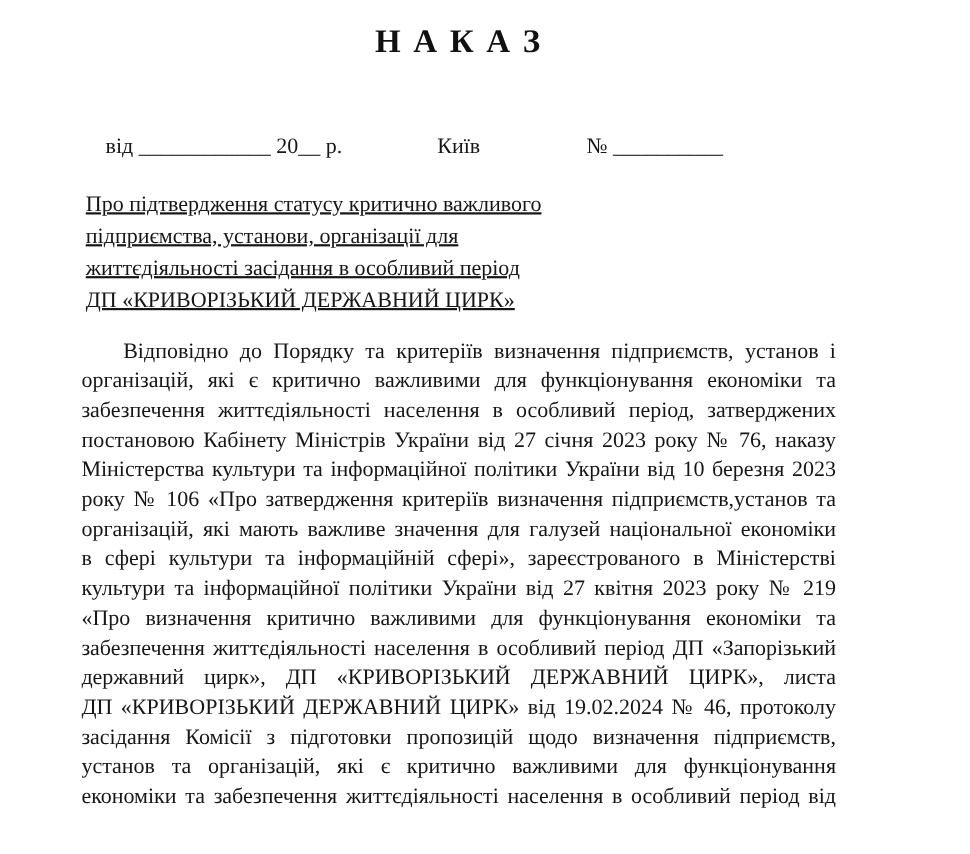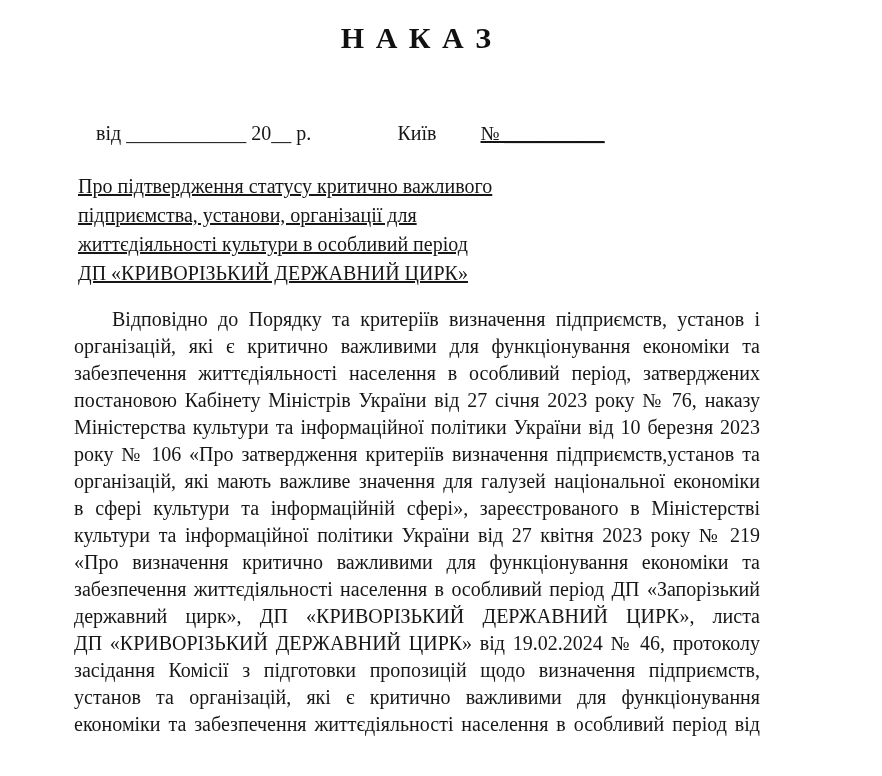--- a/index.html
+++ b/index.html
@@ -28,25 +28,24 @@
     letter-spacing: 2px;
     color: #111111;
   }
   .date-row {
     margin-top: 64px;
     display: grid;
     grid-template-columns: 1fr auto 1fr;
     font-size: 20px;
     line-height: 26px;
     white-space: nowrap;
-    gap: 44px;
   }
   .date-row .cell-left  { text-align: left;  padding-left: 22px; }
   .date-row .cell-center{ text-align: right; }
-  .date-row .cell-right { text-align: left; padding-right: 6px; text-decoration: underline; }
+  .date-row .cell-right { text-align: center; padding-right: 6px; }
   .subject {
     margin-top: 26px;
     margin-left: 4px;
     font-size: 20px;
     line-height: 29px;
     text-decoration: underline;
   }
   .subject .subj-line {
     white-space: nowrap;
   }
@@ -77,21 +76,21 @@
 
     <div class="date-row">
       <span class="cell-left">від ____________ 20__ р.</span>
       <span class="cell-center">Київ</span>
       <span class="cell-right">№ __________</span>
     </div>
 
     <div class="subject">
       <div class="subj-line">Про підтвердження статусу критично важливого</div>
       <div class="subj-line">підприємства, установи, організації для</div>
-      <div class="subj-line">життєдіяльності культури в особливий період</div>
+      <div class="subj-line">життєдіяльності засідання в особливий період</div>
       <div class="subj-line">ДП «КРИВОРІЗЬКИЙ ДЕРЖАВНИЙ ЦИРК»</div>
     </div>
 
     <div class="body-par">
       <div class="b-line indent">Відповідно до Порядку та критеріїв визначення підприємств, установ і</div>
       <div class="b-line">організацій, які є критично важливими для функціонування економіки та</div>
       <div class="b-line">забезпечення життєдіяльності населення в особливий період, затверджених</div>
       <div class="b-line">постановою Кабінету Міністрів України від 27 січня 2023 року № 76, наказу</div>
       <div class="b-line">Міністерства культури та інформаційної політики України від 10 березня 2023</div>
       <div class="b-line">року № 106 «Про затвердження критеріїв визначення підприємств,установ та</div>

